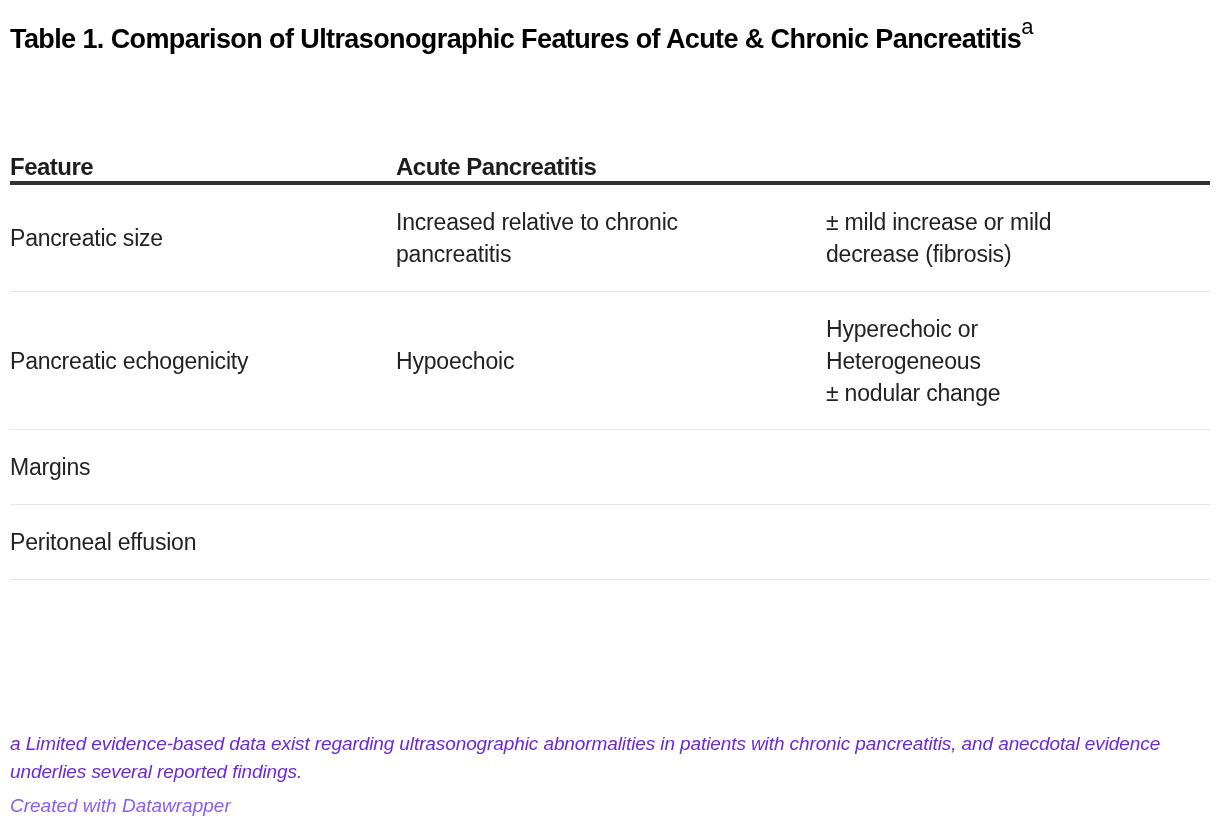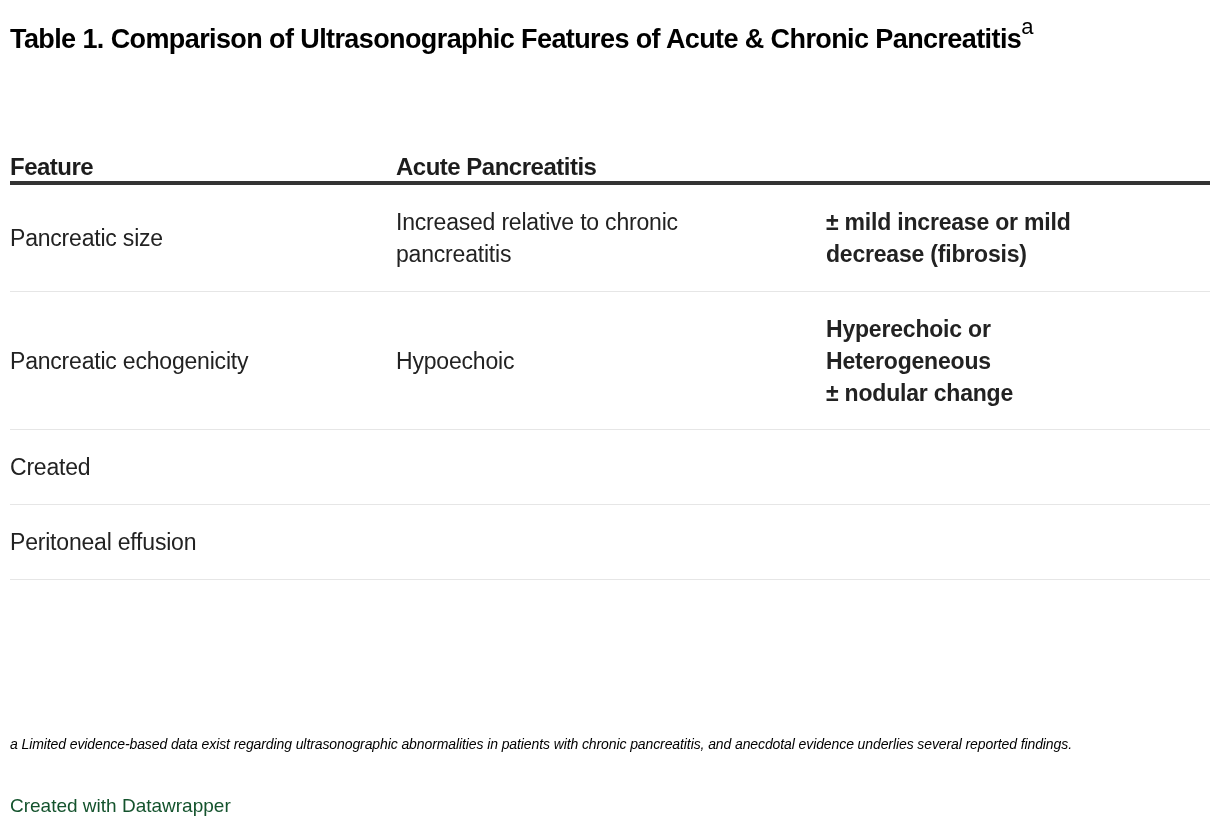--- a/index.html
+++ b/index.html
@@ -6,23 +6,23 @@
   body { width:1220px; height:832px; position:relative; overflow:hidden; font-family:"Liberation Sans", sans-serif; color:#1d1d1d; }
   .title { position:absolute; left:10px; top:24px; font-size:27px; font-weight:bold; color:#000; letter-spacing:-0.6px; white-space:nowrap; font-family:"Liberation Sans", sans-serif; }
   .title sup { font-weight:normal; font-size:22px; position:relative; top:-4px; vertical-align:super; line-height:0; }
   .table { position:absolute; left:10px; top:120px; width:1200px; font-family:"DejaVu Sans", sans-serif; }
   .thead { display:flex; height:61px; border-bottom:4px solid #333333; align-items:flex-end; }
   .thead .cell { font-weight:bold; font-size:24px; color:#1d1d1d; padding-top:9px; letter-spacing:-0.5px; font-family:"Liberation Sans", sans-serif; }
   .row { display:flex; border-bottom:1px solid #e6e6e6; align-items:center; }
   .row .cell { font-size:23px; line-height:32px; color:#222; letter-spacing:-0.2px; font-family:"Liberation Sans", sans-serif; white-space:pre-line; }
   .c0 { width:386px; }
   .c1 { width:430px; }
-  .c2 { width:384px;font-weight:bold; }
-  .notes { position:absolute; left:10px; top:730px; width:1200px; font-size:14px; line-height:28px; font-style:italic; color:#000000; font-family:"Liberation Sans", sans-serif; letter-spacing:-0.1px; }
-  .credit { position:absolute; left:10px; top:795px; font-size:19px; color:#14532d; font-family:"Liberation Sans", sans-serif; }
+  .c2 { width:384px; }
+  .notes { position:absolute; left:10px; top:730px; width:1200px; font-size:19px; line-height:28px; font-style:italic; color:#6d28d9; font-family:"Liberation Sans", sans-serif; letter-spacing:-0.1px; }
+  .credit { position:absolute; left:10px; top:795px; font-size:19px; color:#8b5cf6; font-family:"Liberation Sans", sans-serif;font-style:italic; }
 </style>
 </head>
 <body>
 
 <div class="title"><span>Table 1. Comparison of Ultrasonographic Features of Acute &amp; Chronic Pancreatitis</span><sup>a</sup></div>
 
 <div class="table">
   <div class="thead">
     <div class="cell c0">Feature</div>
     <div class="cell c1">Acute Pancreatitis</div>
@@ -35,21 +35,21 @@
 decrease (fibrosis)</div>
   </div>
   <div class="row" style="height:137px">
     <div class="cell c0">Pancreatic echogenicity</div>
     <div class="cell c1">Hypoechoic</div>
     <div class="cell c2">Hyperechoic or
 Heterogeneous
 ± nodular change</div>
   </div>
   <div class="row" style="height:74px">
-    <div class="cell c0">Created</div>
+    <div class="cell c0">Margins</div>
   </div>
   <div class="row" style="height:74px">
     <div class="cell c0">Peritoneal effusion</div>
   </div>
 </div>
 
 <div class="notes">a Limited evidence-based data exist regarding ultrasonographic abnormalities in patients with chronic pancreatitis, and anecdotal evidence underlies several reported findings.</div>
 <div class="credit">Created with Datawrapper</div>
 
 </body></html>

